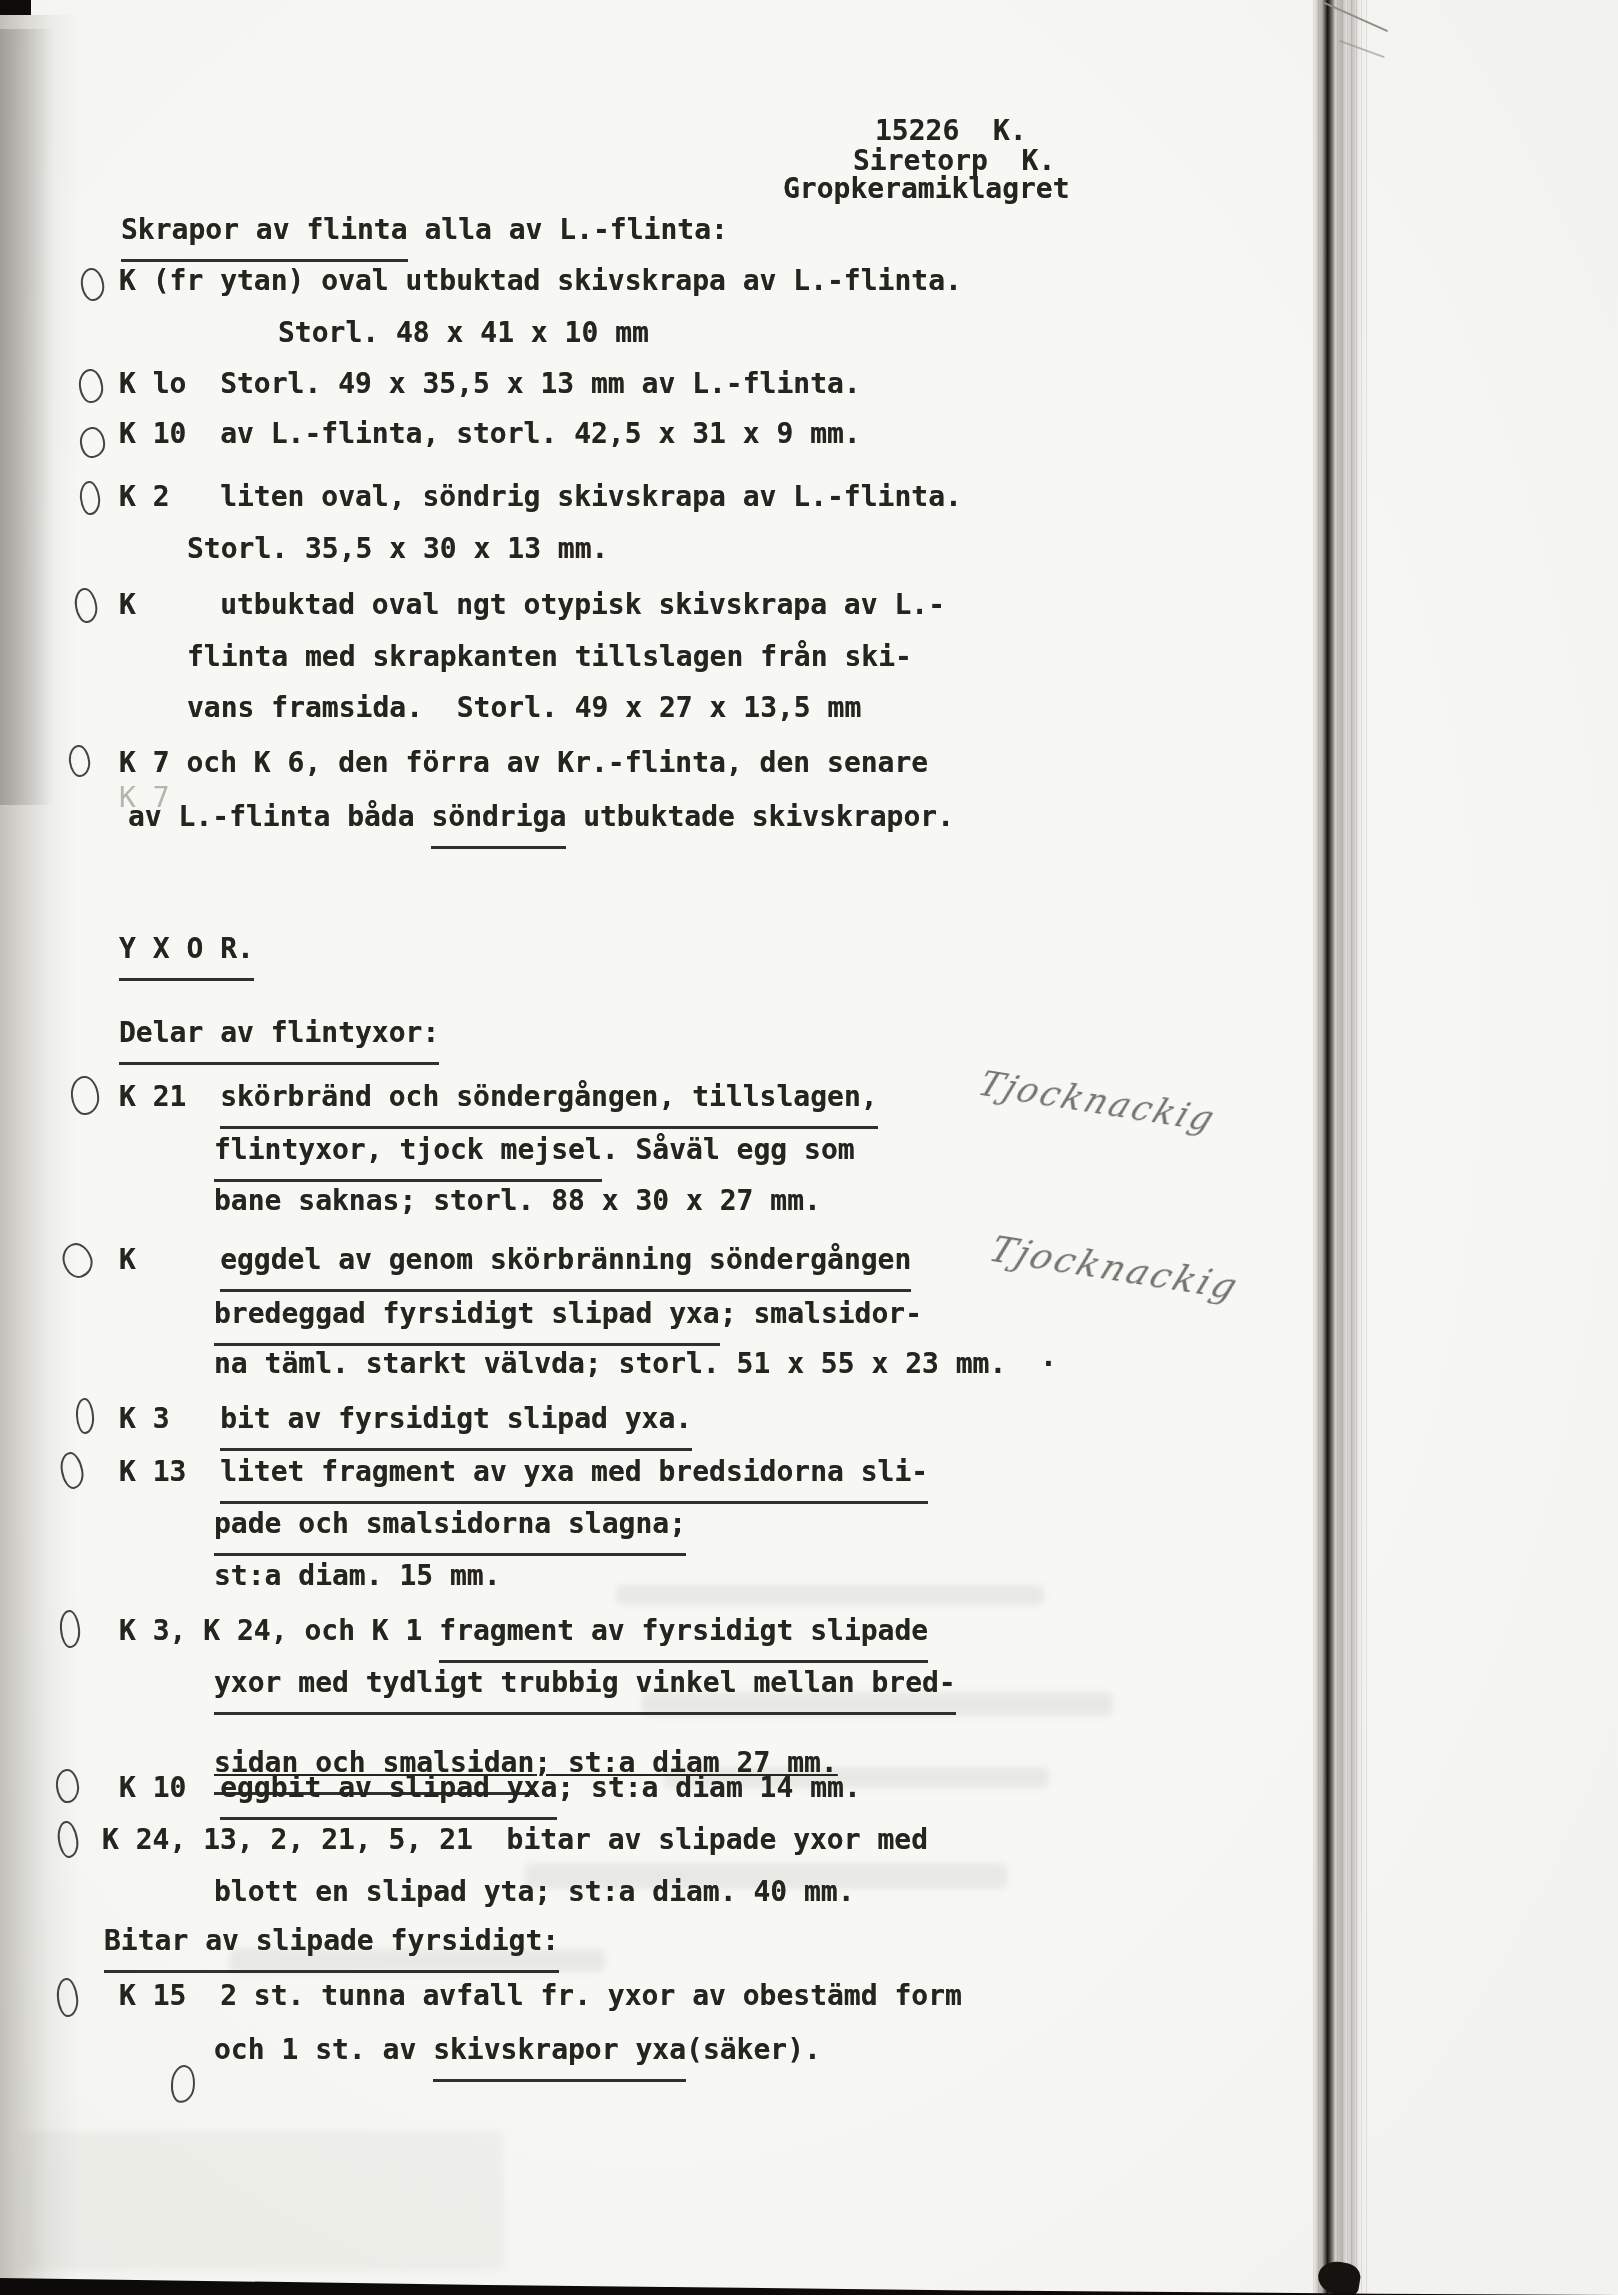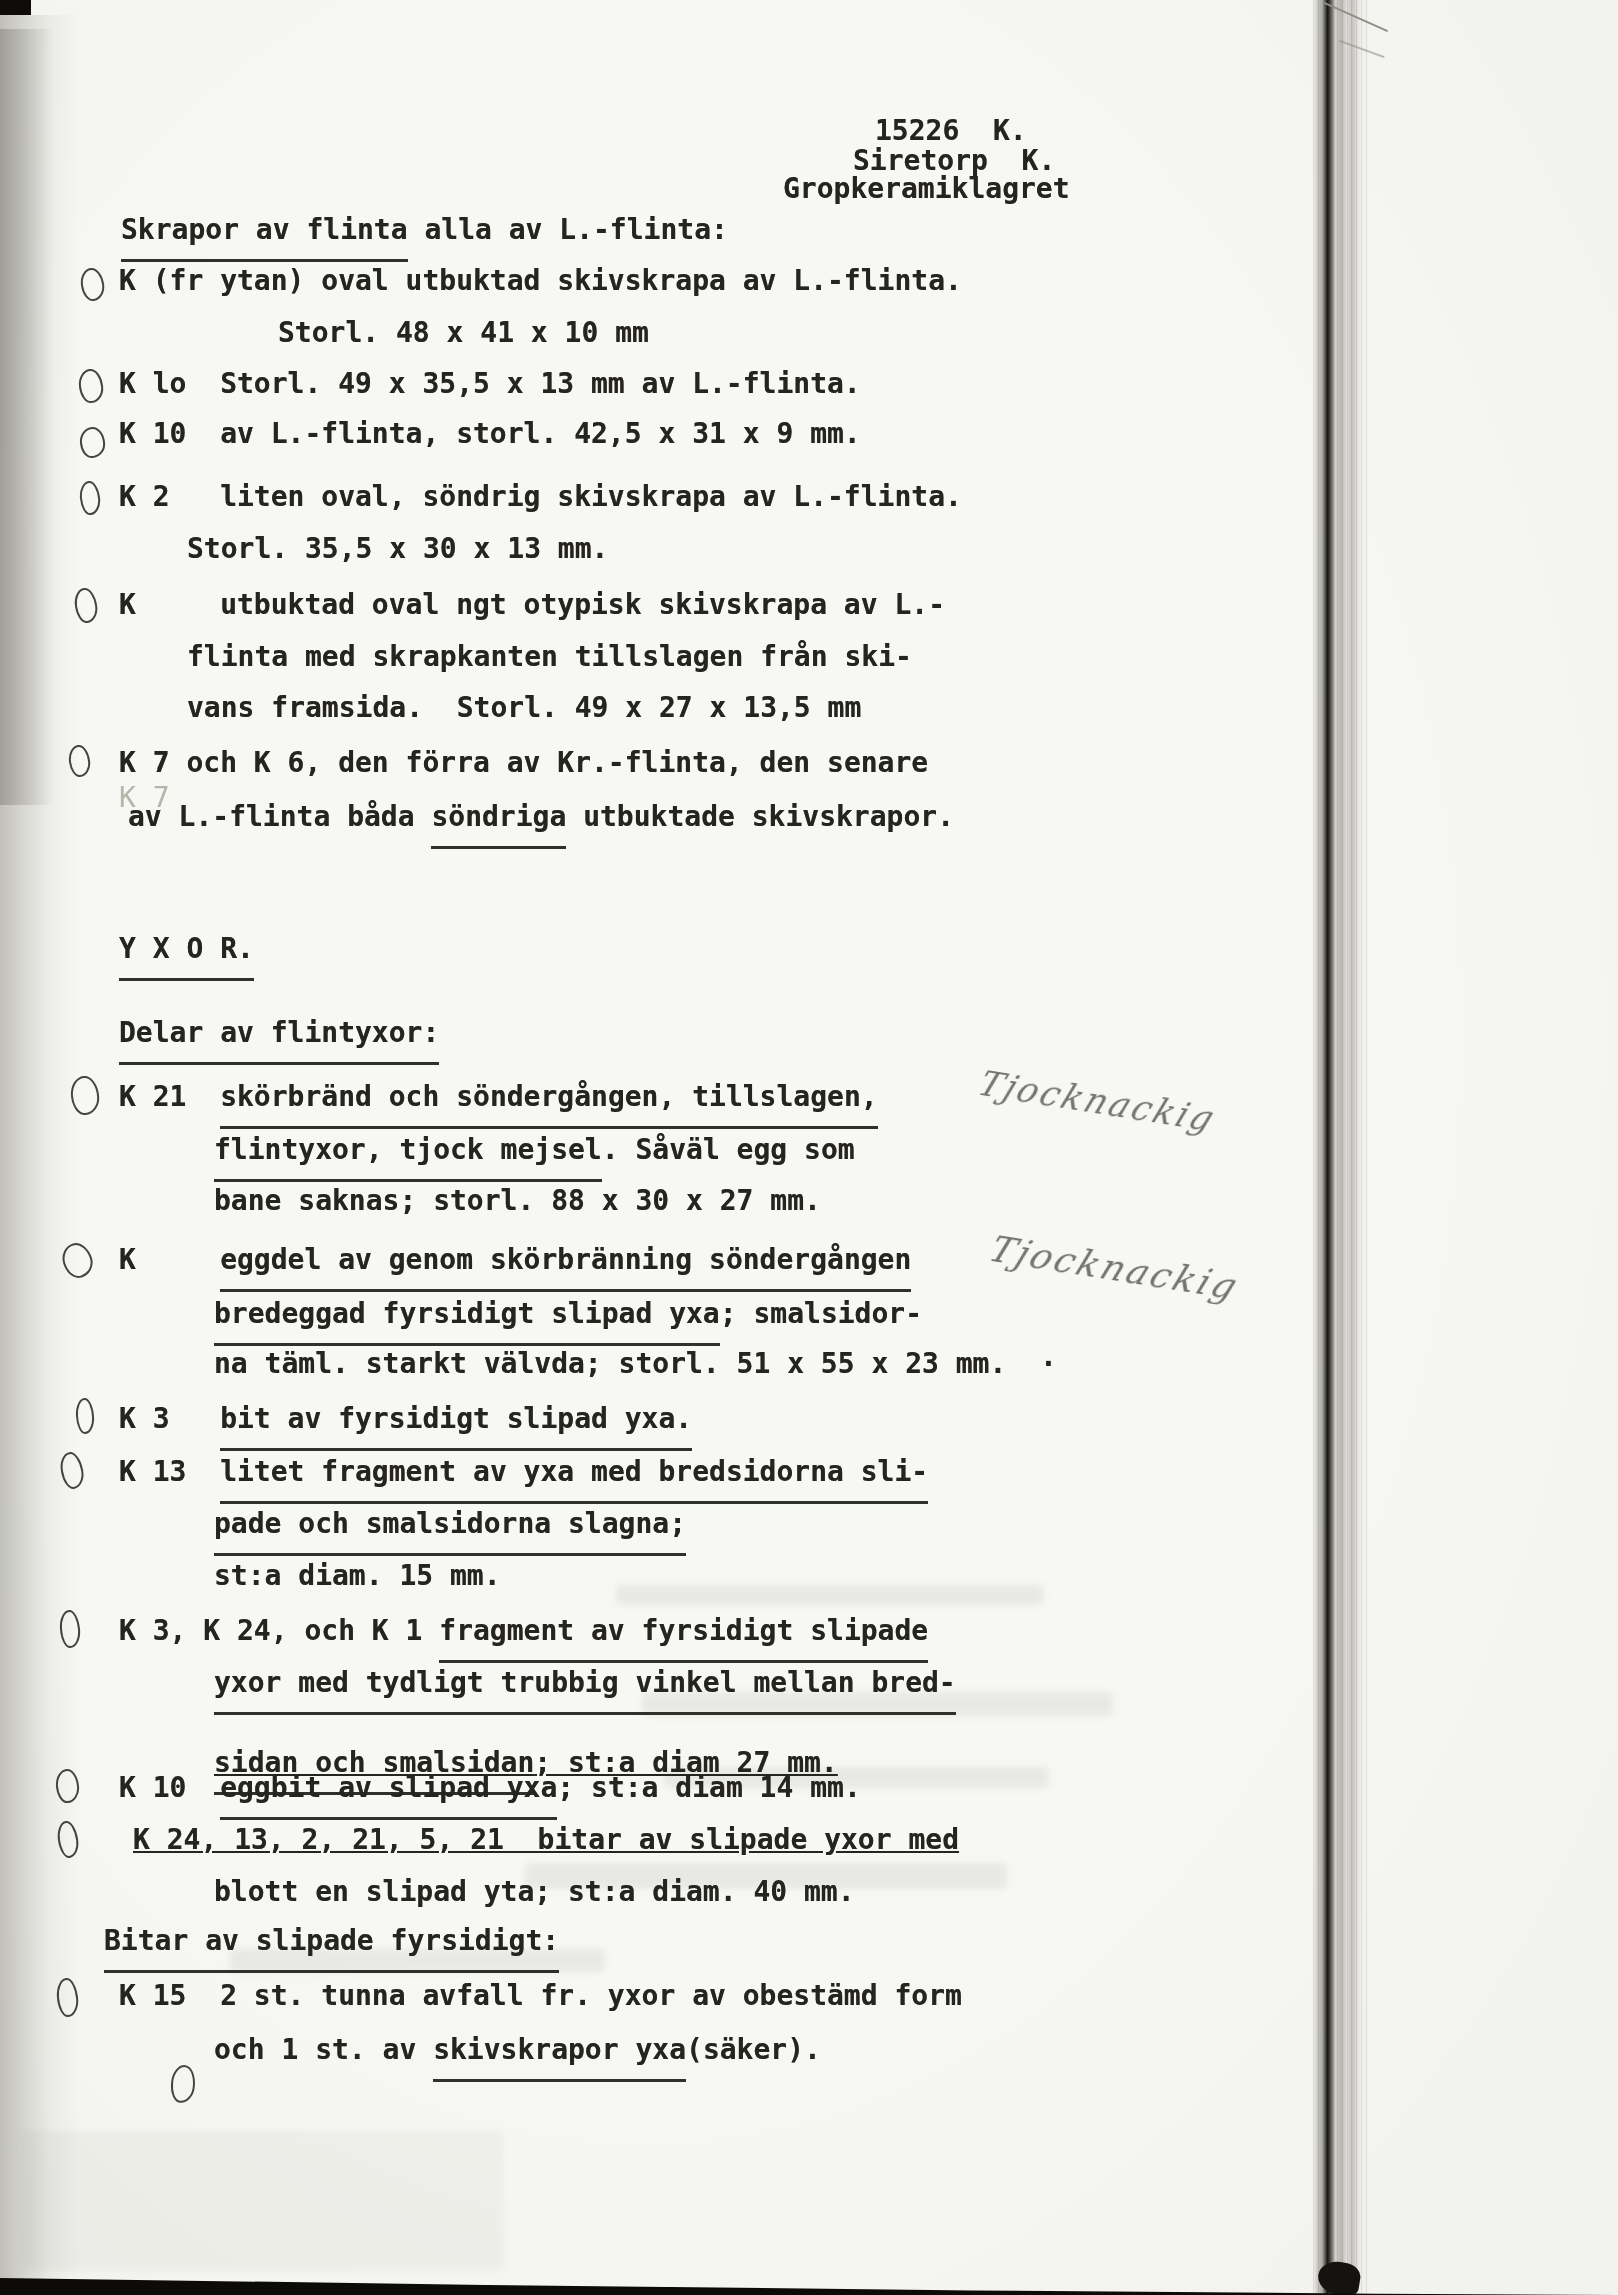--- a/index.html
+++ b/index.html
@@ -124,21 +124,21 @@
       <div class="line" style="left: 214px; top: 1298px;"><span class="u">bredeggad fyrsidigt slipad yxa</span><span>; smalsidor-</span></div>
       <div class="line" style="left: 214px; top: 1348px;"><span>na täml. starkt välvda; storl. 51 x 55 x 23 mm.  ·</span></div>
       <div class="line" style="left: 119px; top: 1403px;"><span>K 3   </span><span class="u">bit av fyrsidigt slipad yxa.</span></div>
       <div class="line" style="left: 119px; top: 1456px;"><span>K 13  </span><span class="u">litet fragment av yxa med bredsidorna sli-</span></div>
       <div class="line" style="left: 214px; top: 1508px;"><span class="u">pade och smalsidorna slagna;</span></div>
       <div class="line" style="left: 214px; top: 1560px;"><span>st:a diam. 15 mm.</span></div>
       <div class="line" style="left: 119px; top: 1615px;"><span>K 3, K 24, och K 1 </span><span class="u">fragment av fyrsidigt slipade</span></div>
       <div class="line" style="left: 214px; top: 1667px;"><span class="u">yxor med tydligt trubbig vinkel mellan bred-</span></div>
       <div class="line" style="left: 214px; top: 1747px; text-decoration: underline;"><span class="u">sidan och smalsidan</span><span>; st:a diam 27 mm.</span></div>
       <div class="line" style="left: 119px; top: 1772px;"><span>K 10  </span><span class="u">eggbit av slipad yxa</span><span>; st:a diam 14 mm.</span></div>
-      <div class="line" style="left: 133px; top: 1824px; text-decoration: underline;"><span>K 24, 13, 2, 21, 5, 21  bitar av slipade yxor med</span></div>
+      <div class="line" style="left: 102px; top: 1824px;"><span>K 24, 13, 2, 21, 5, 21  bitar av slipade yxor med</span></div>
       <div class="line" style="left: 214px; top: 1876px;"><span>blott en slipad yta; st:a diam. 40 mm.</span></div>
       <div class="line" style="left: 104px; top: 1925px;"><span class="u">Bitar av slipade fyrsidigt:</span></div>
       <div class="line" style="left: 119px; top: 1980px;"><span>K 15  2 st. tunna avfall fr. yxor av obestämd form</span></div>
       <div class="line" style="left: 214px; top: 2034px;"><span>och 1 st. av </span><span class="u">skivskrapor yxa</span><span>(säker).</span></div>
       <div class="oval" style="left: 81px; top: 268px; width: 19px; height: 29px; transform: rotate(-8deg);"></div>
       <div class="oval" style="left: 79px; top: 369px; width: 20.3px; height: 30px; transform: rotate(-6deg);"></div>
       <div class="oval" style="left: 80px; top: 427px; width: 21.4px; height: 27px; transform: rotate(-4deg);"></div>
       <div class="oval" style="left: 80px; top: 481px; width: 16px; height: 30px; transform: rotate(-5deg);"></div>
       <div class="oval" style="left: 75px; top: 588px; width: 18px; height: 31px; transform: rotate(-8deg);"></div>
       <div class="oval" style="left: 69px; top: 745px; width: 17px; height: 28px; transform: rotate(-6deg);"></div>

